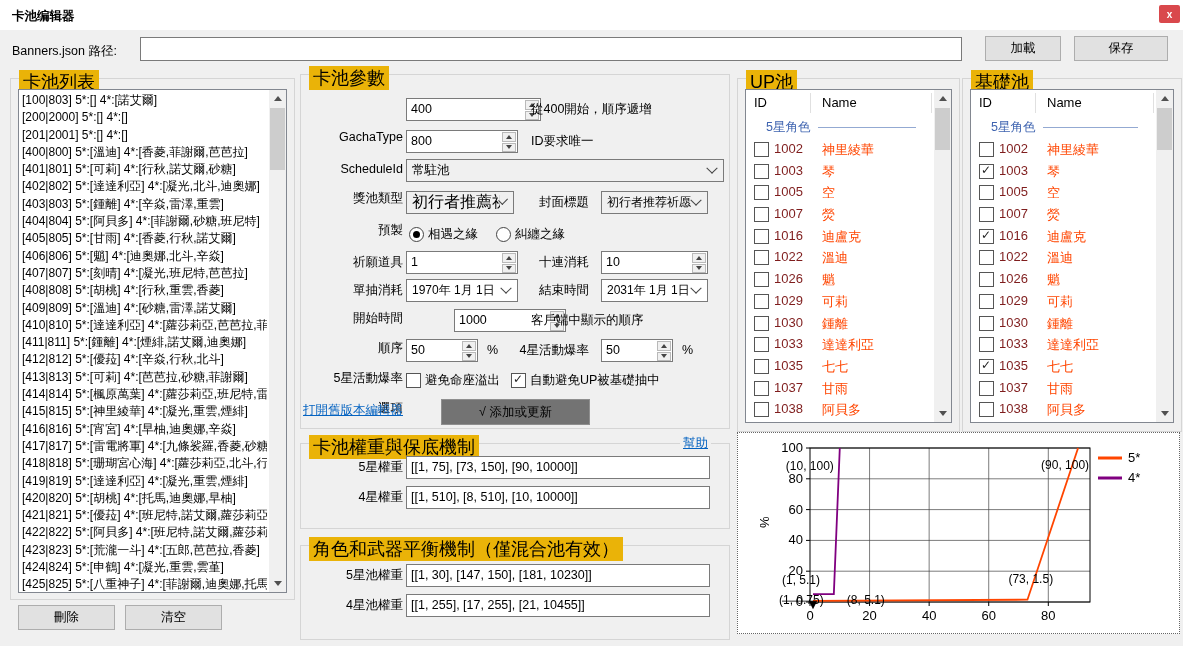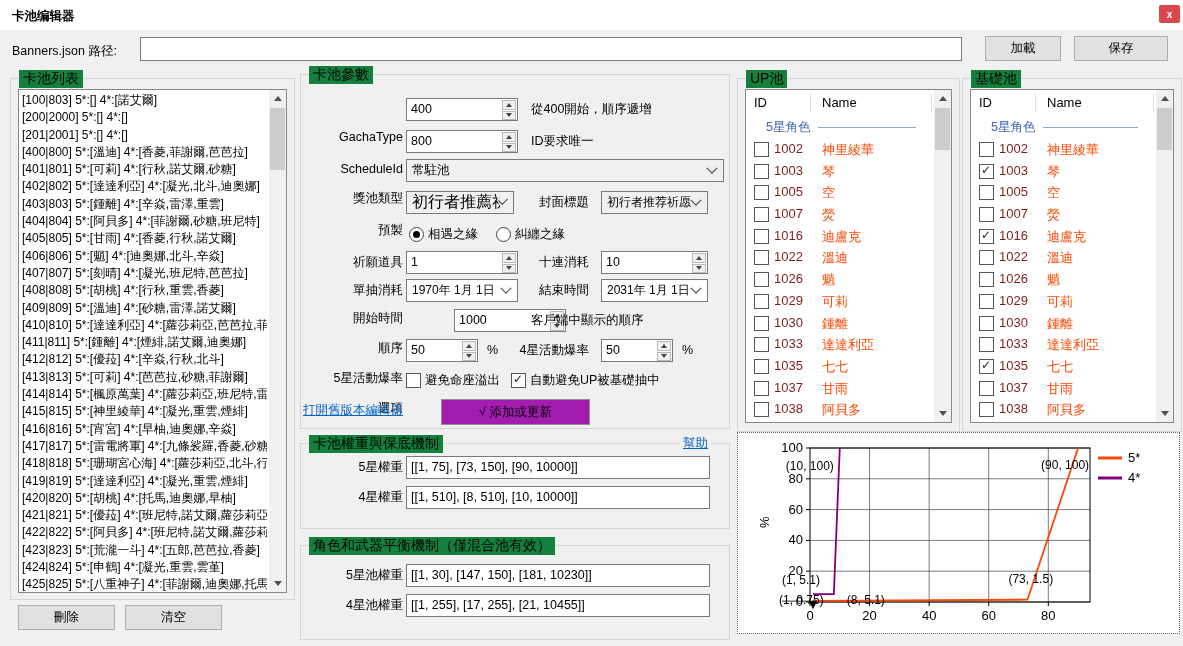--- a/index.html
+++ b/index.html
@@ -10,21 +10,21 @@
   .titlebar .title{position:absolute;left:12px;top:8px;font-weight:bold;font-size:12.5px;}
   .close-btn{position:absolute;left:1159px;top:5px;width:21px;height:18px;background:#d9484c;border-radius:2px;display:flex;align-items:center;justify-content:center;color:#fff;font-size:10px;font-weight:bold;cursor:pointer;}
   
   .path-label{position:absolute;left:12px;top:43px;}
   .path-input{position:absolute;left:140px;top:37px;width:814px;height:22px;border:1px solid #7a7a7a;background:#fff;box-sizing:content-box;padding:0 3px;font-size:12.5px;}
   .btn{position:absolute;height:25px;background:#e1e1e1;border:1px solid #adadad;font-size:12.5px;font-family:inherit;display:flex;align-items:center;justify-content:center;cursor:pointer;}
   .btn-load{left:985px;top:36px;width:76px;}
   .btn-save{left:1074px;top:36px;width:94px;}
   
   .gb{position:absolute;border:1px solid #d5d5d5;}
-  .gb-title{position:absolute;top:-9px;left:8px;background:#15803d;padding:0 4px;font-size:14px;}
+  .gb-title{position:absolute;top:-9px;left:8px;background:#eab308;padding:0 4px;font-size:18px;}
   
   #gb-list{left:10px;top:78px;width:283px;height:520px;}
   .listbox{position:absolute;left:7px;top:10px;width:267px;height:502px;background:#fff;border:1px solid #828790;overflow:hidden;}
   .list-items{position:absolute;left:3px;top:2px;right:19px;bottom:0;overflow:hidden;}
   .list-item{white-space:nowrap;overflow:hidden;height:17.3px;line-height:17.3px;font-size:12px;}
   .vscroll{position:absolute;top:0;right:0;width:17px;height:100%;background:#f0f0f0;}
   .sb-btn{position:absolute;left:0;width:17px;height:17px;display:flex;align-items:center;justify-content:center;background:#f0f0f0;}
   .sb-btn.up{top:0;} .sb-btn.down{bottom:0;}
   .sb-thumb{position:absolute;left:1px;top:18px;width:15px;background:#cdcdcd;}
   .tri-up{width:0;height:0;border-left:4px solid transparent;border-right:4px solid transparent;border-bottom:5px solid #505050;}
@@ -45,21 +45,21 @@
   .combo{position:absolute;height:23px;border:1px solid #7a7a7a;display:flex;align-items:center;justify-content:space-between;padding:0 7px 0 5px;box-sizing:border-box;}
   .combo.gray{background:#f0f0f0;} .combo.white{background:#fff;}
   .chev{width:7px;height:7px;border-right:1.6px solid #444;border-bottom:1.6px solid #444;transform:rotate(45deg) translate(-2px,-2px);}
   .radio{position:absolute;width:13px;height:13px;border:1px solid #444;border-radius:50%;background:#fff;}
   .radio.on::after{content:"";position:absolute;left:3px;top:3px;width:7px;height:7px;border-radius:50%;background:#000;}
   .checkbox{position:absolute;width:13px;height:13px;border:1px solid #555;background:#fff;}
   .checkbox.on::after{content:"✓";position:absolute;left:1px;top:-2px;font-size:12px;font-weight:bold;color:#222;}
   .inline-label{position:absolute;line-height:23px;}
   .link{color:#0563c1;text-decoration:underline;cursor:pointer;}
   .link-old{position:absolute;left:2px;line-height:23px;}
-  .btn-add{position:absolute;left:140px;width:147px;height:24px;background:#a21caf;border:1px solid #8f8f8f;display:flex;align-items:center;justify-content:center;cursor:pointer;}
+  .btn-add{position:absolute;left:140px;width:147px;height:24px;background:#737373;border:1px solid #8f8f8f;display:flex;align-items:center;justify-content:center;cursor:pointer;}
   
   #gb-weights{left:300px;top:443px;width:428px;height:84px;}
   #gb-balance{left:300px;top:545px;width:428px;height:93px;}
   .help-link{position:absolute;top:-9px;right:18px;background:#f0f0f0;padding:0 3px;}
   .tinput{position:absolute;left:105px;width:298px;height:21px;background:#fff;border:1px solid #7a7a7a;line-height:21px;padding-left:4px;font-size:12.5px;overflow:hidden;white-space:nowrap;}
   .wlabel{position:absolute;left:4px;width:98px;text-align:right;line-height:23px;}
   
   #gb-up{left:737px;top:78px;width:221px;height:352px;}
   #gb-base{left:962px;top:78px;width:218px;height:352px;}
   .pool-table{position:absolute;left:7px;top:10px;bottom:8px;background:#fff;border:1px solid #828790;overflow:hidden;}
@@ -145,21 +145,21 @@
       </div>
     </div>
   </div>
   <button class="btn btn-del">刪除</button>
   <button class="btn btn-clear">清空</button>
 
   <div class="gb" id="gb-params">
     <span class="gb-title">卡池參數</span>
 
     <span class="flabel" style="top:23px;">GachaType</span>
-    <div class="spin" style="left:105px;top:23px;width:112px;">
+    <div class="spin" style="left:105px;top:23px;width:135px;">
       <span class="val">400</span>
       <span class="updown">
           <i class="sbtn">
             <b class="t-up"></b>
           </i>
           <i class="sbtn">
             <b class="t-down"></b>
           </i>
         </span>
     </div>

